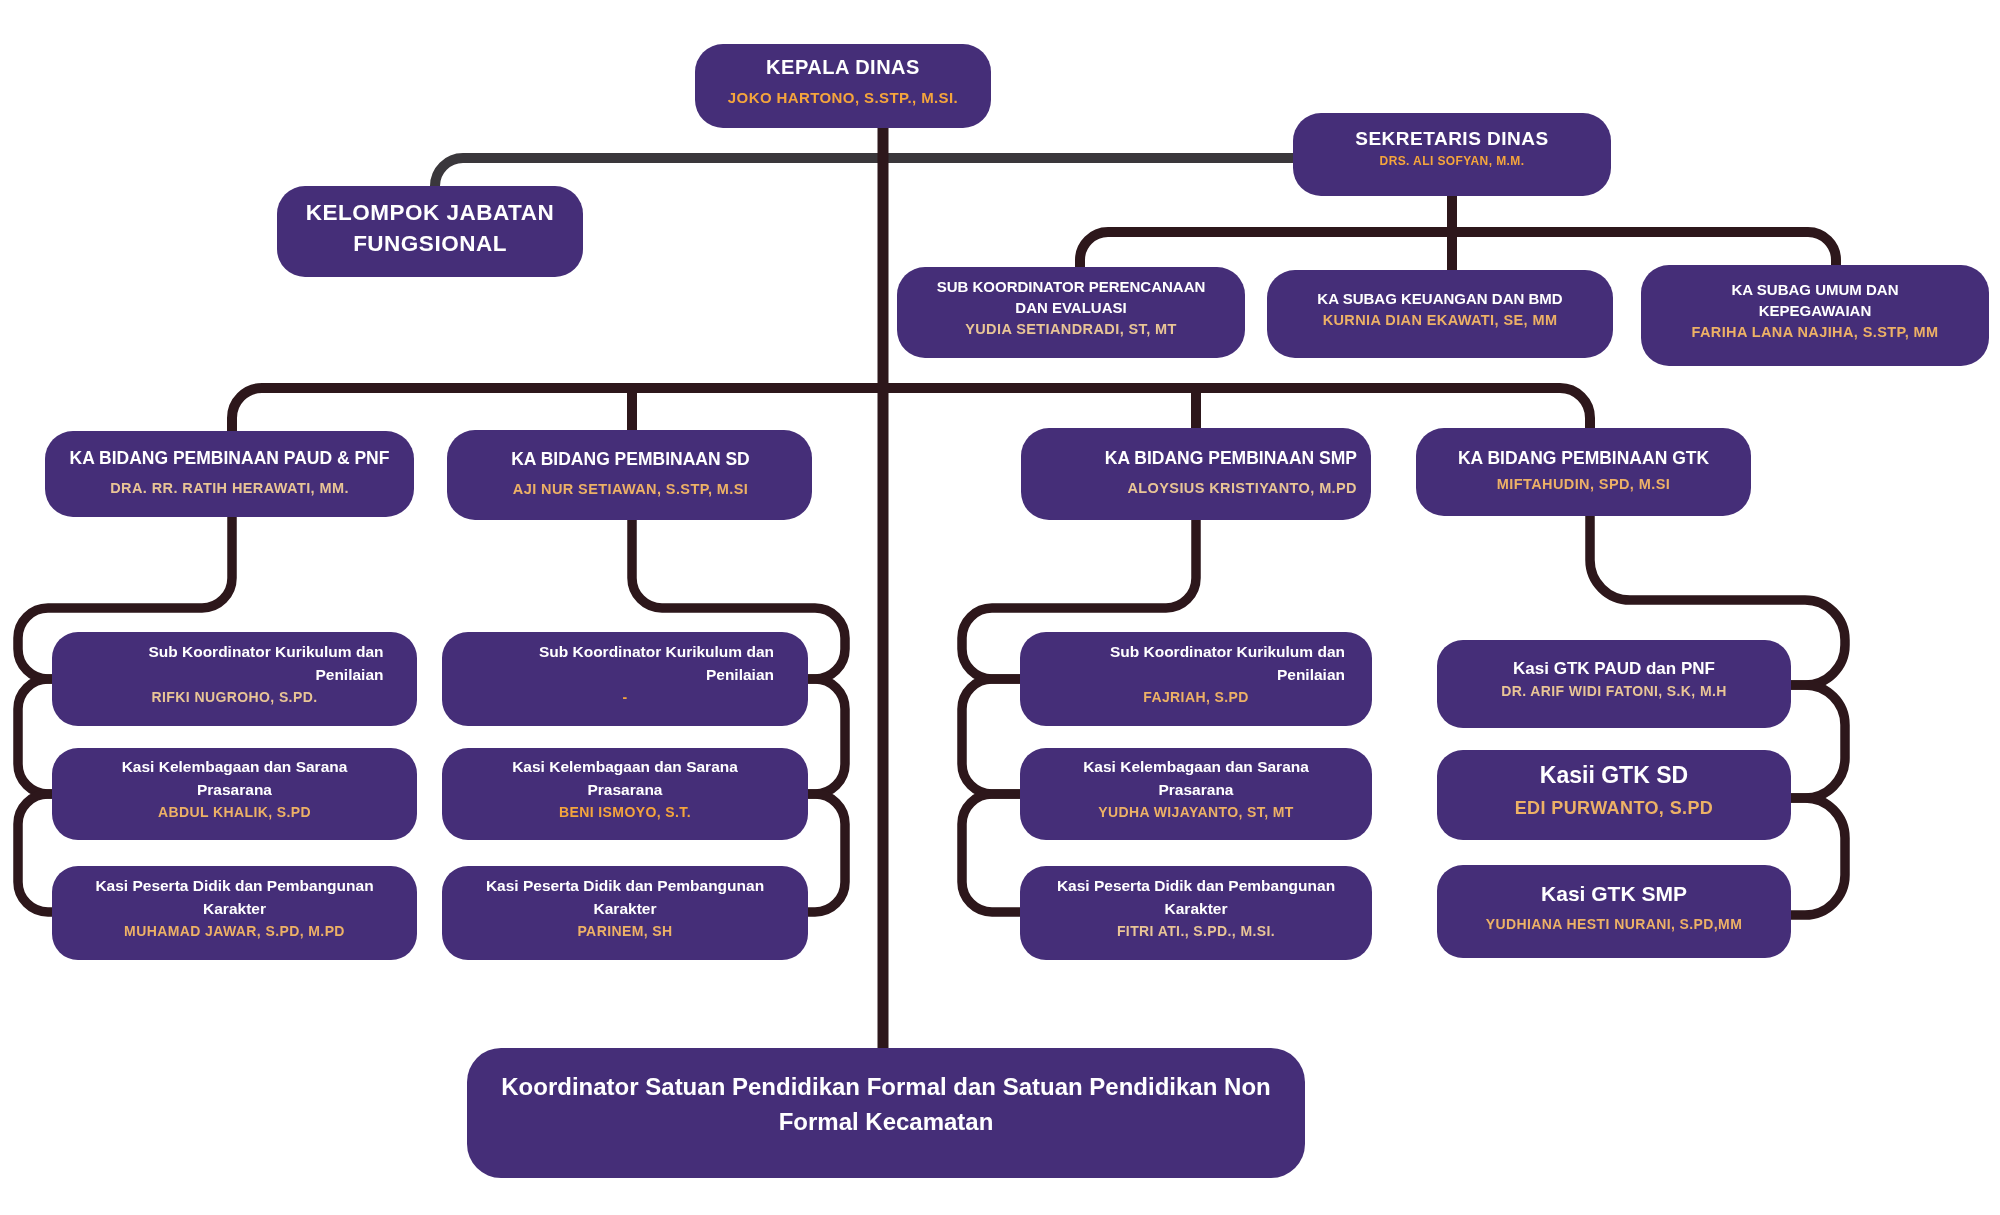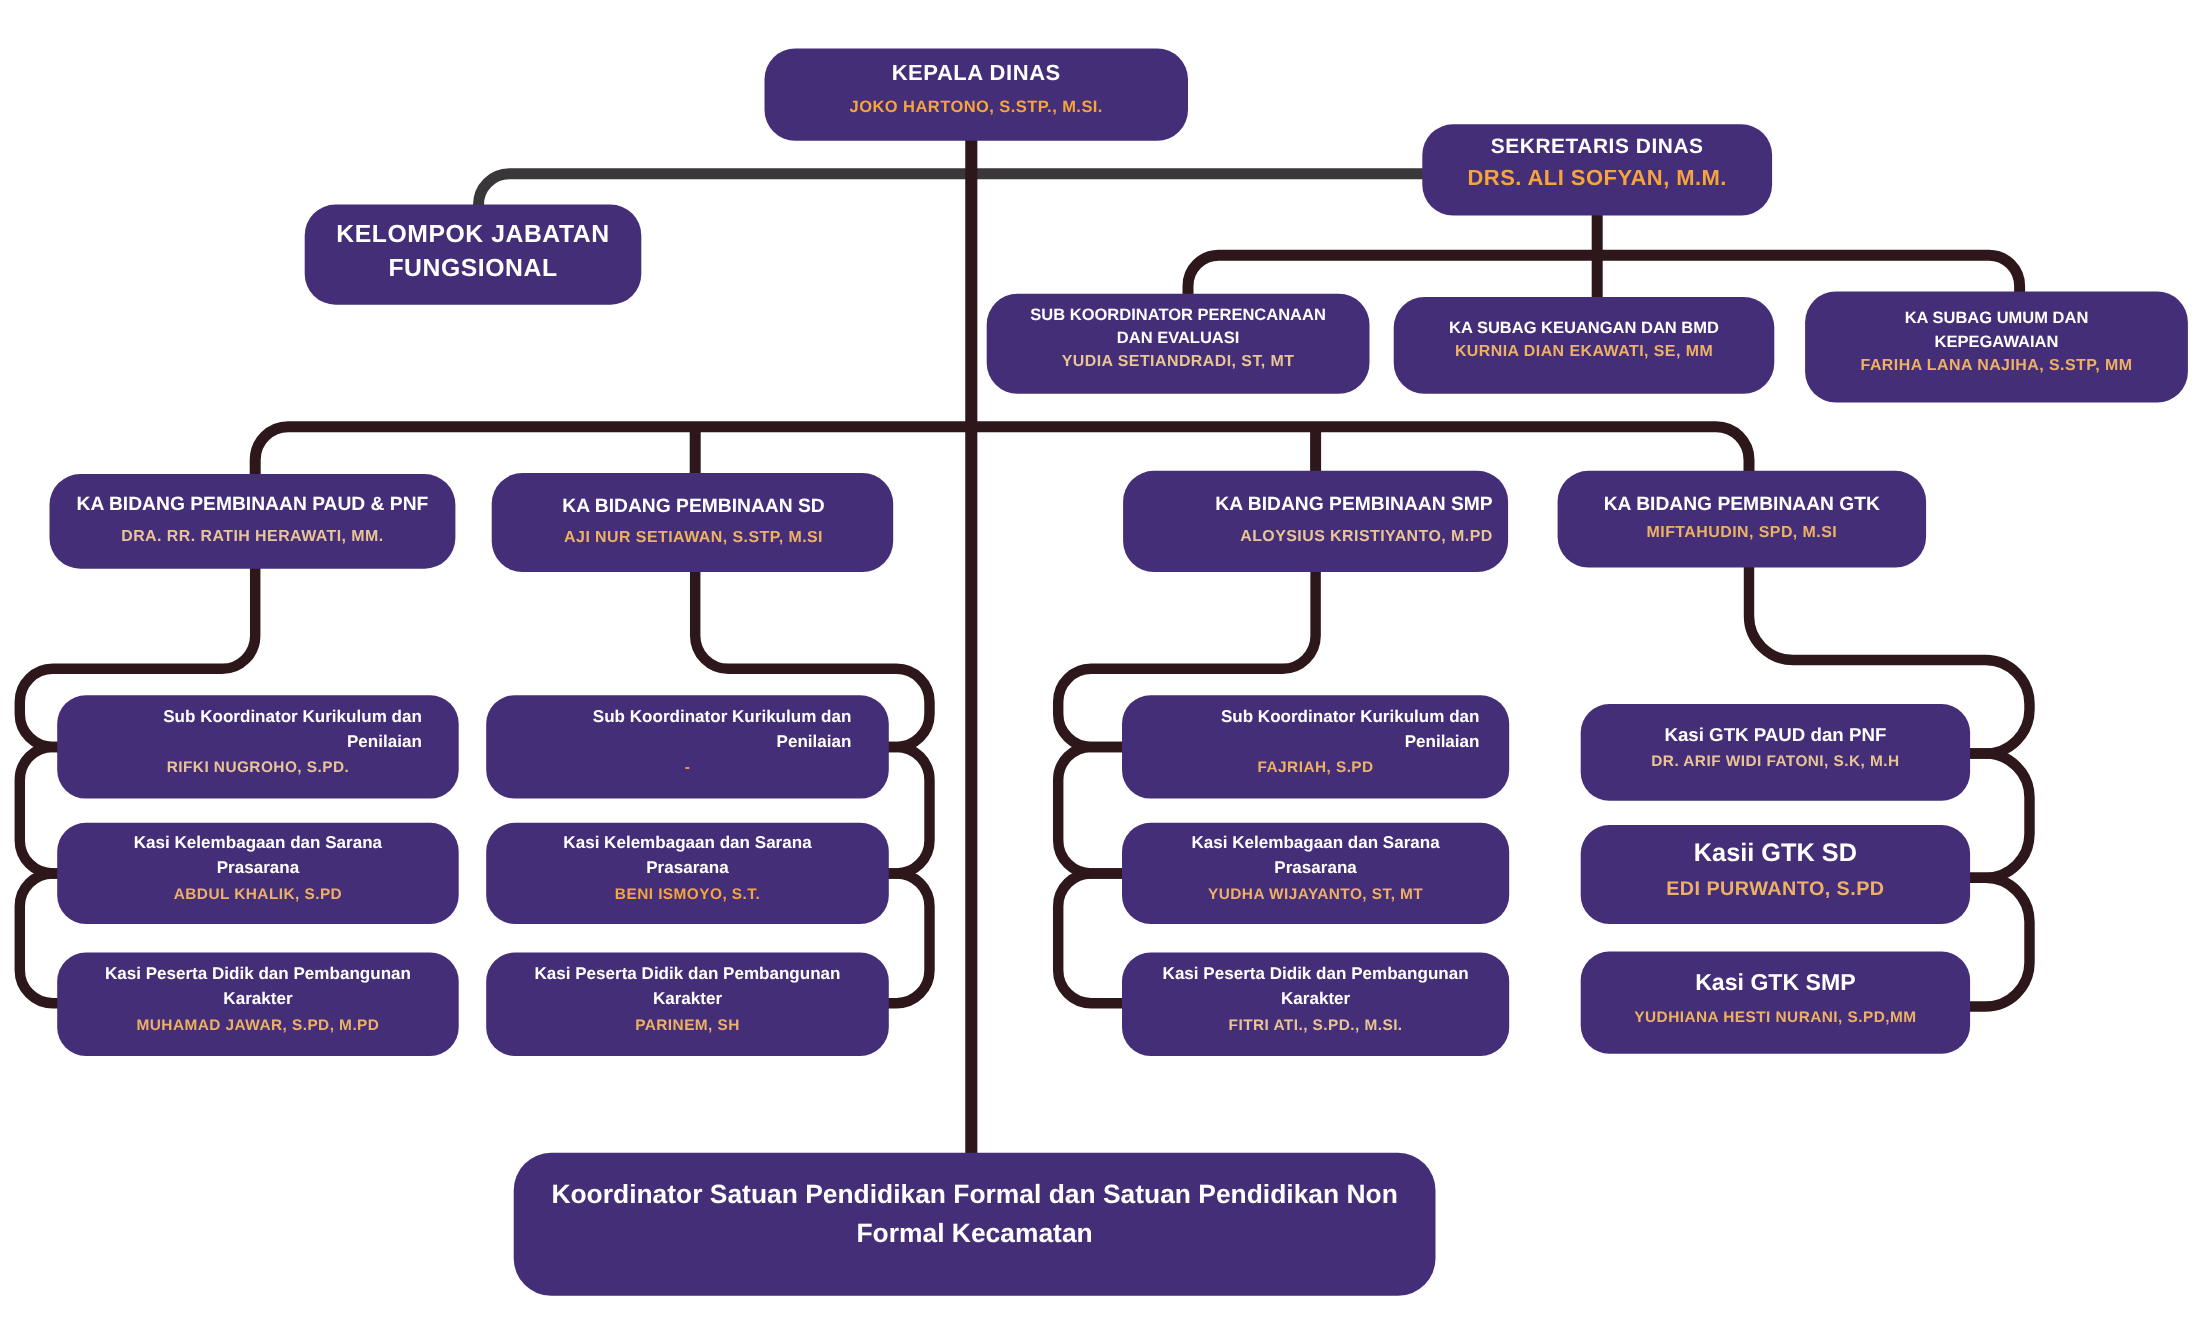--- a/index.html
+++ b/index.html
@@ -16,27 +16,27 @@
     position:absolute;z-index:2;background:var(--box);color:var(--title);
     border-radius:28px;display:flex;flex-direction:column;align-items:center;
     justify-content:center;text-align:center;box-sizing:border-box;
     padding:10px 14px 16px 14px;
   }
   .node-title{font-weight:bold;color:var(--title);font-size:15.5px;line-height:1.45;}
   .node-name{font-weight:bold;font-size:14px;letter-spacing:.4px;margin-top:5px;line-height:1.3;}
   .nm-bright{color:var(--nm-bright);} .nm-mid{color:var(--nm-mid);} .nm-pale{color:var(--nm-pale);}
 
   
-  #kepala{left:695px;top:44px;width:385px;height:84px;padding-bottom:22px;}
+  #kepala{left:695px;top:44px;width:296px;height:84px;padding-bottom:22px;}
   #kepala .node-title{font-size:20px;letter-spacing:.5px;}
   #kepala .node-name{font-size:15px;margin-top:6px;}
 
   #sekretaris{left:1293px;top:113px;width:318px;height:83px;padding-bottom:24px;}
   #sekretaris .node-title{font-size:19px;letter-spacing:.5px;}
-  #sekretaris .node-name{font-size:20px;margin-top:2px;}
+  #sekretaris .node-name{font-size:12px;margin-top:2px;}
 
   #kelompok{left:277px;top:186px;width:306px;height:91px;}
   #kelompok .node-title{font-size:22.5px;line-height:1.35;max-width:270px;letter-spacing:.5px;}
 
   .subag{padding-bottom:20px;}
   .subag .node-title{font-size:15px;line-height:1.4;}
   .subag .node-name{font-size:14.5px;margin-top:2px;}
   #subag-perencanaan{left:897px;top:267px;width:348px;height:91px;}
   #subag-perencanaan .node-title{max-width:300px;}
   #subag-keuangan{left:1267px;top:270px;width:346px;height:88px;}

